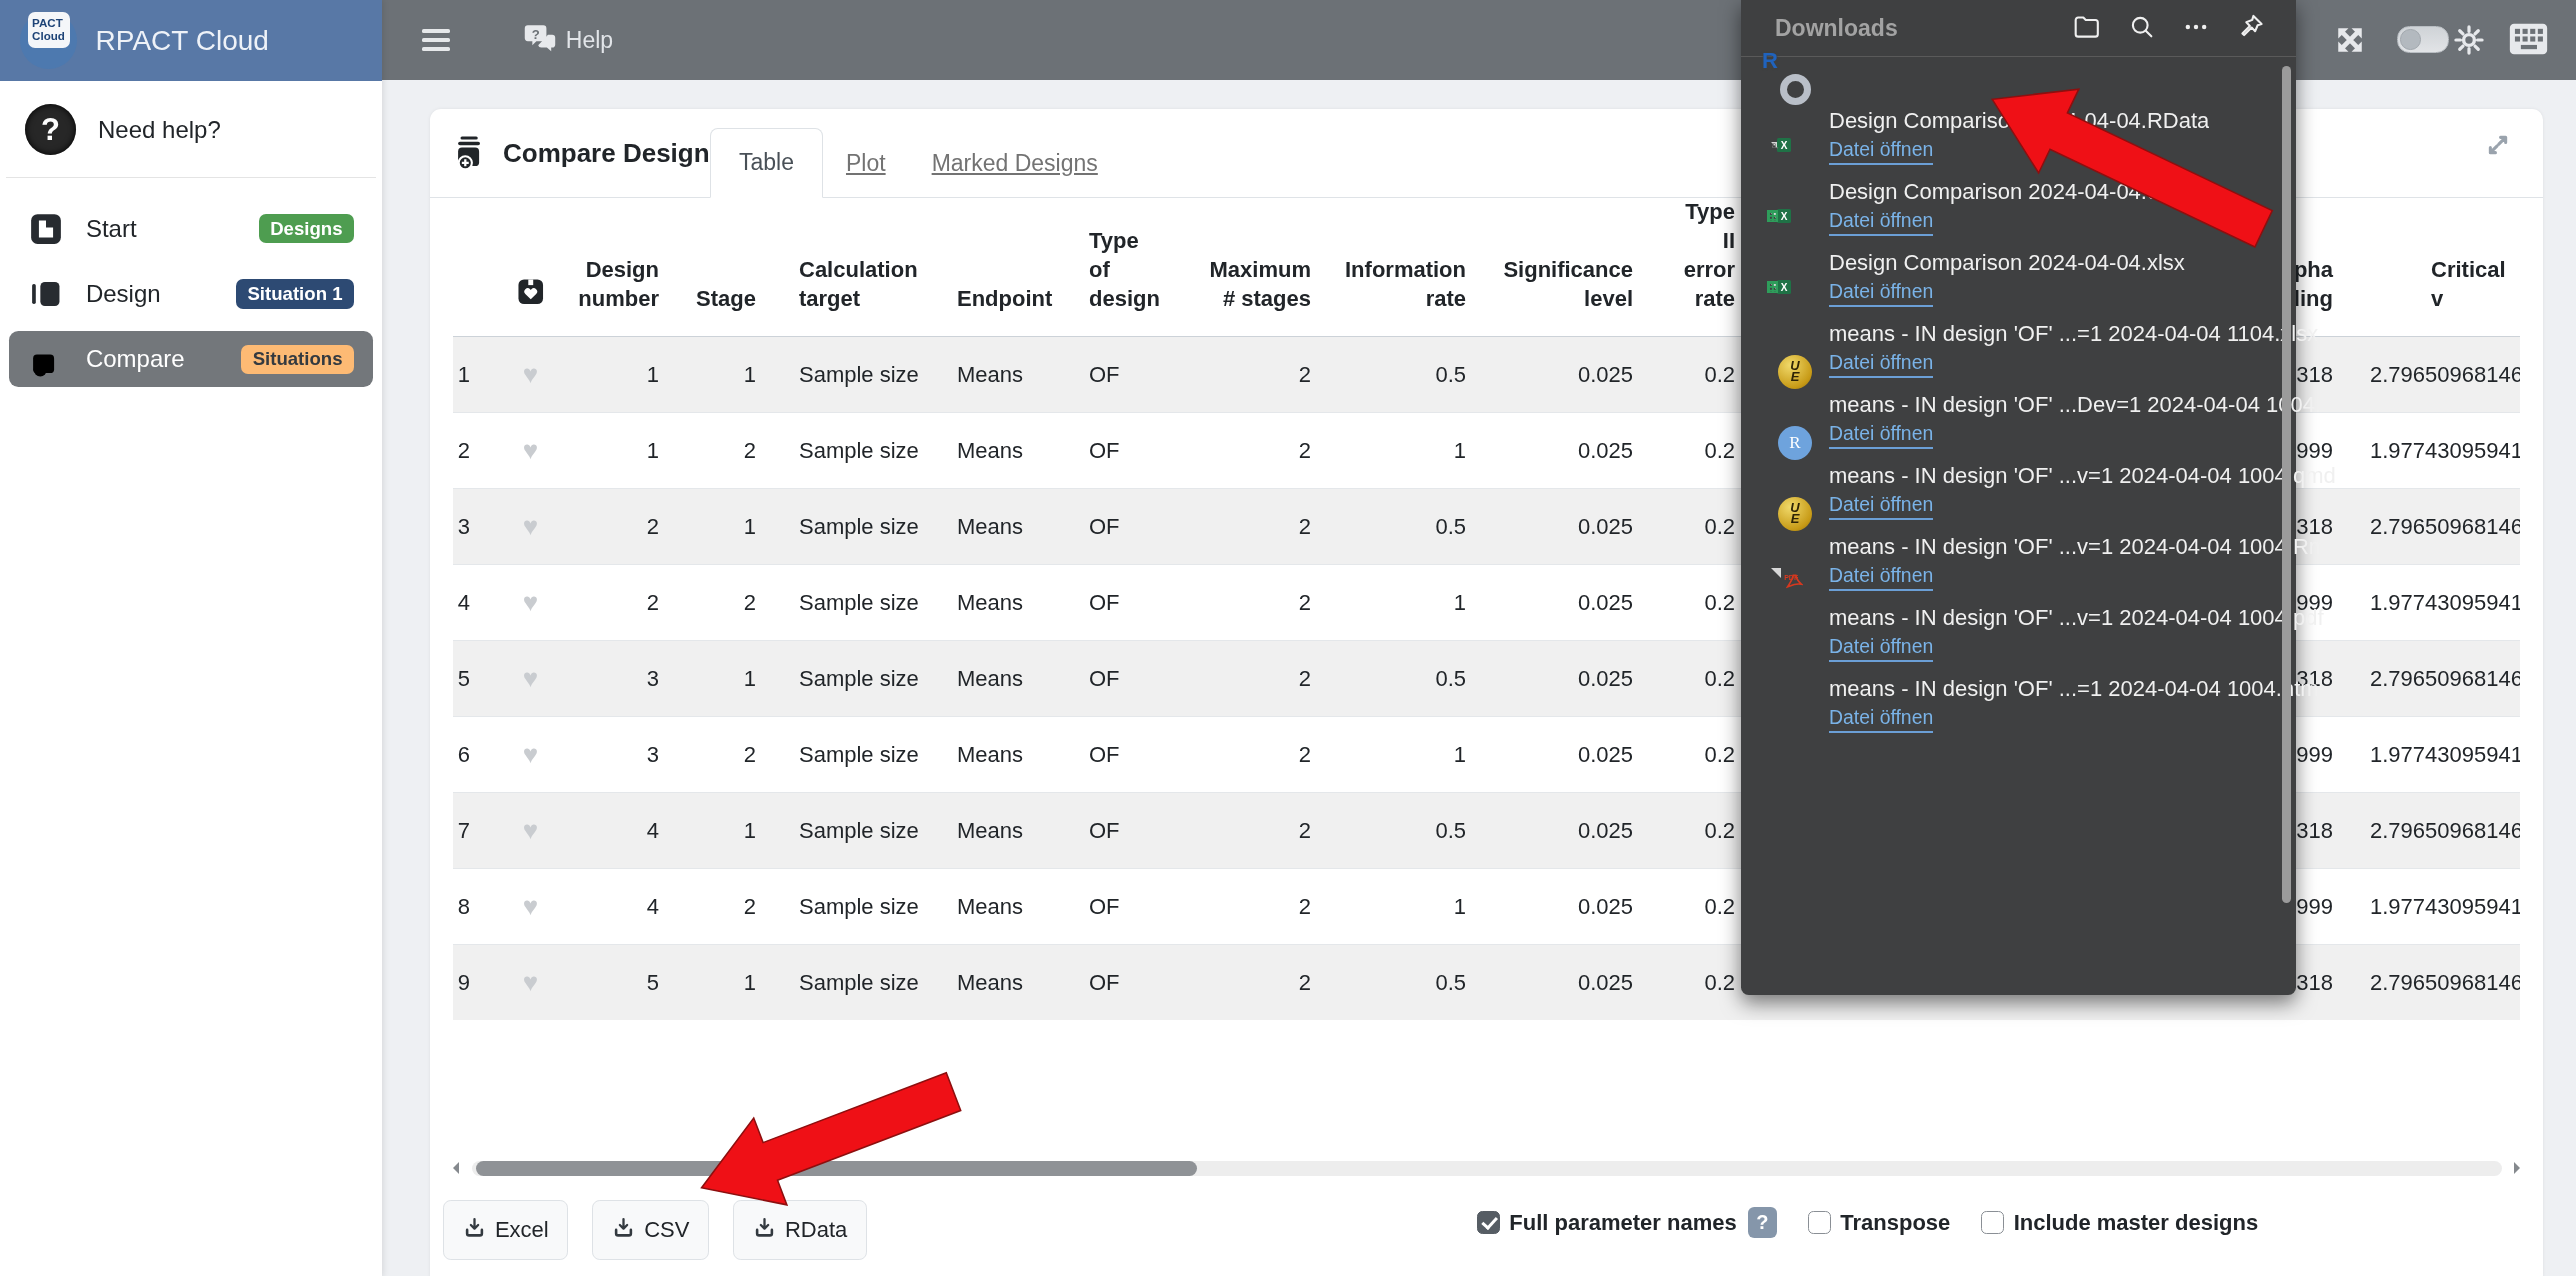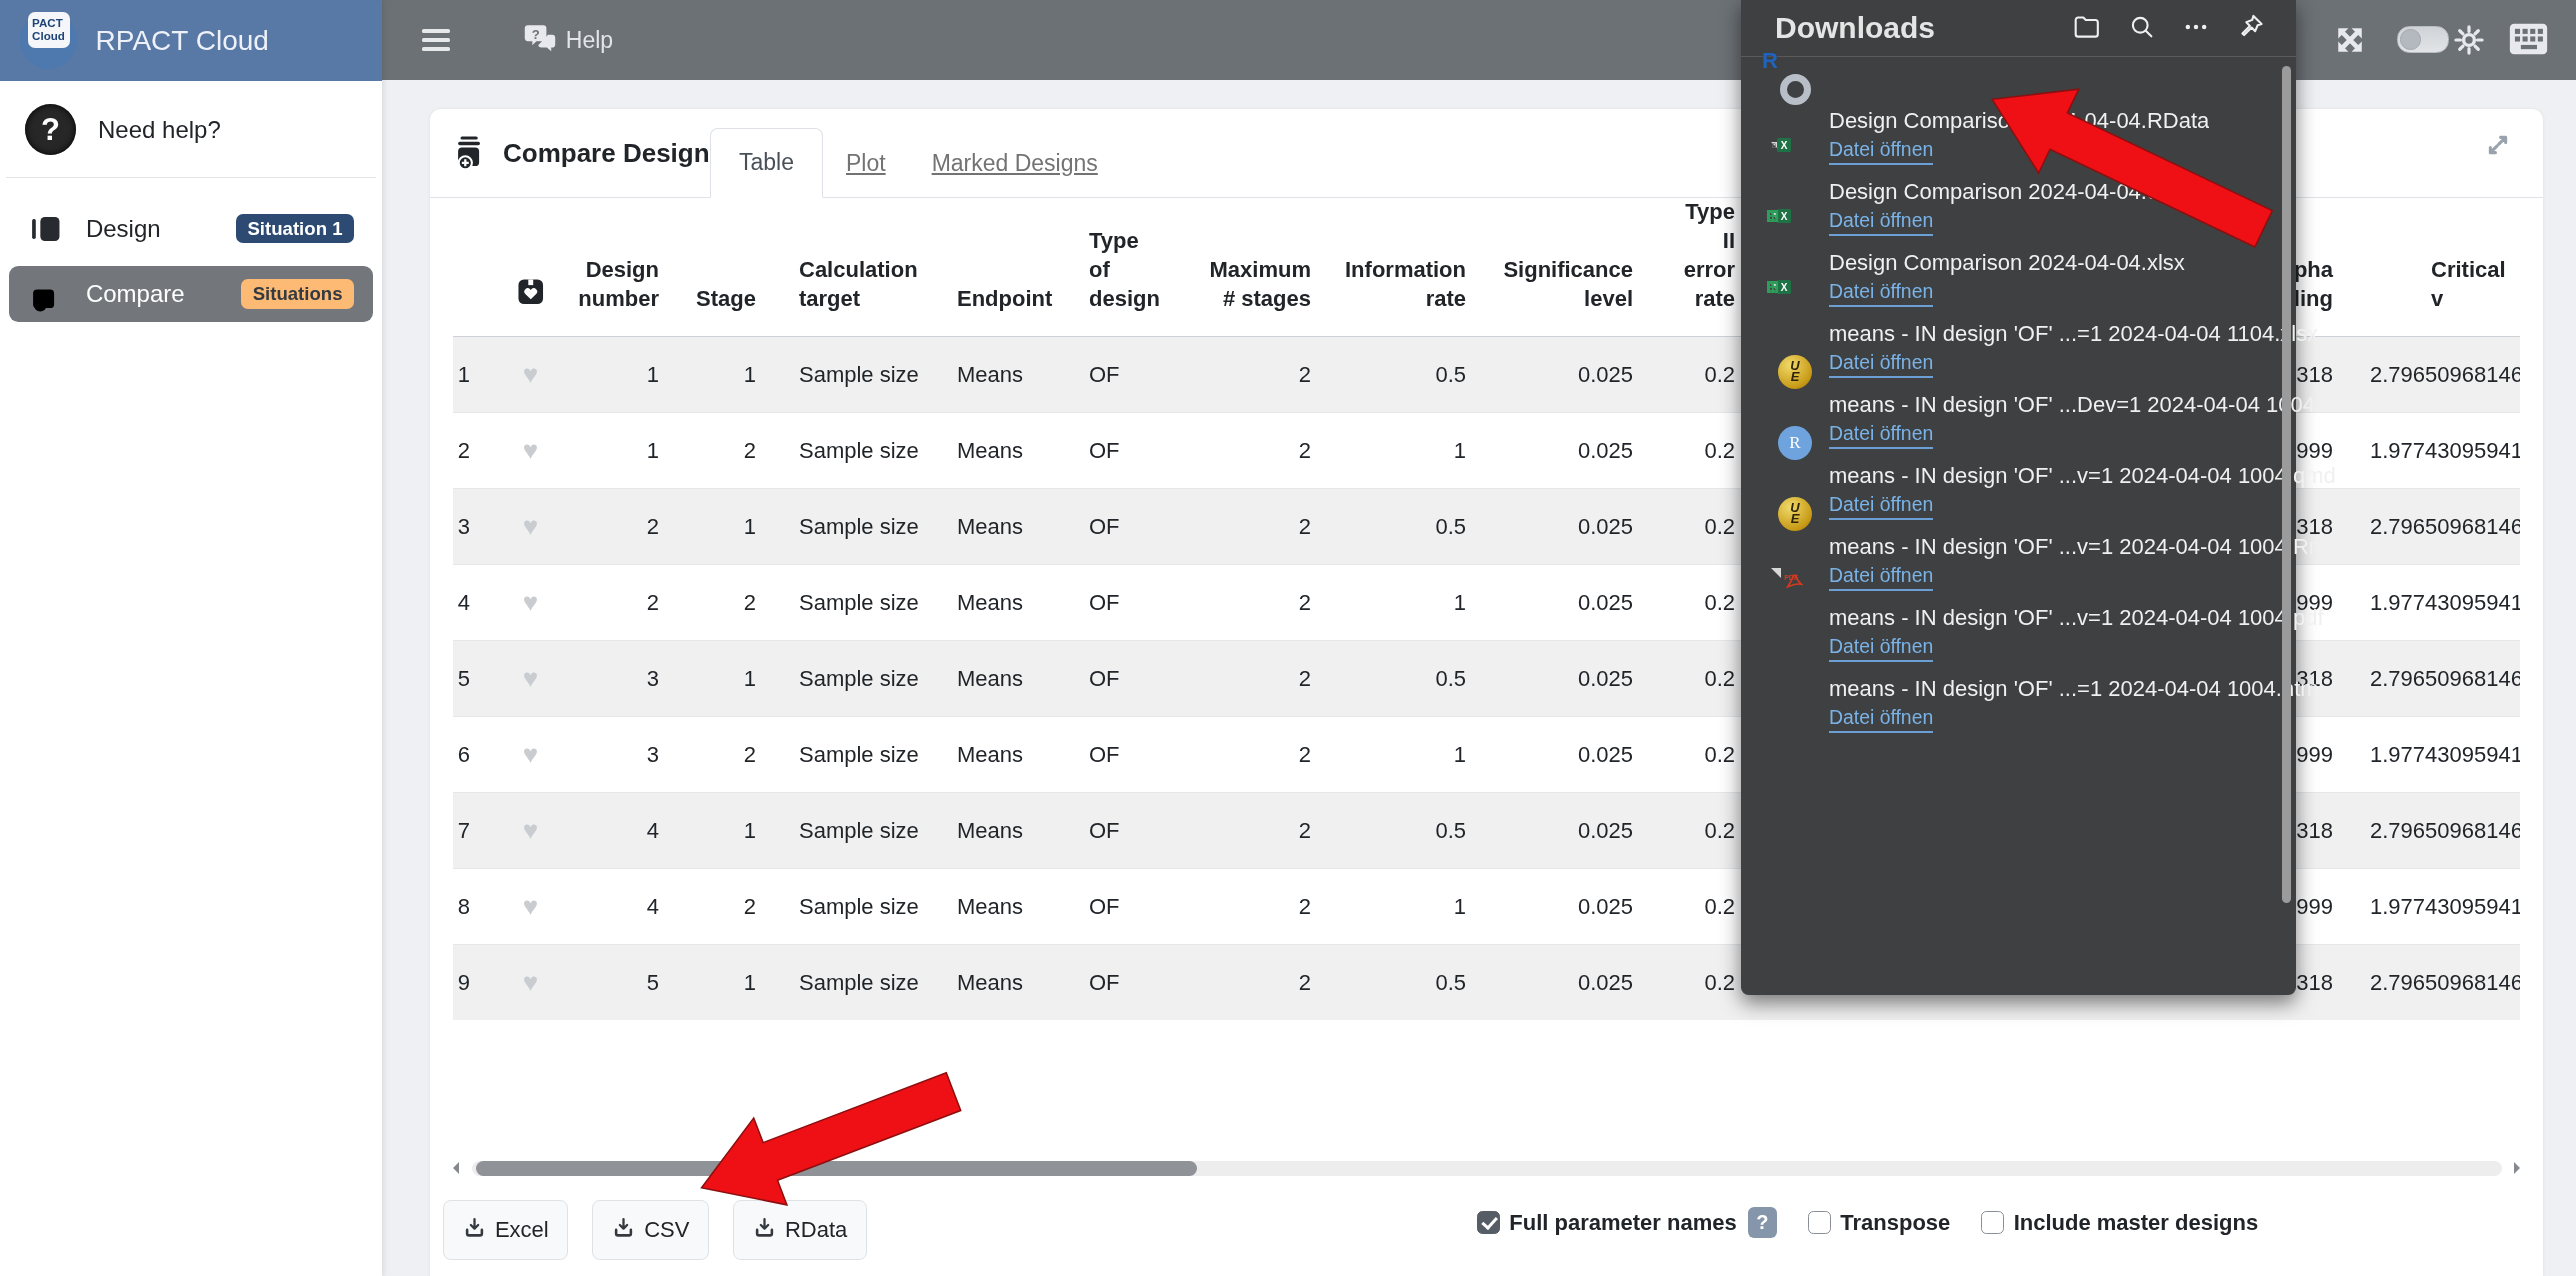--- a/index.html
+++ b/index.html
@@ -74,21 +74,21 @@
   .cb{width:23px;height:23px;border-radius:5.4px;border:1.6px solid #8a8f95;background:#fff;box-sizing:border-box;flex:none;}
   .cb.checked{background:#565d64;border-color:#565d64;position:relative;}
   .cb.checked::after{content:"";position:absolute;left:7px;top:1.6px;width:6.2px;height:12.4px;
                      border-right:3.1px solid #fff;border-bottom:3.1px solid #fff;transform:rotate(42deg);}
   .qbadge{min-width:17px;height:31px;border-radius:6.2px;background:#8596aa;color:#fff;font-size:20px;font-weight:700;
           display:flex;align-items:center;justify-content:center;padding:0 6.2px;margin-left:1.6px;}
   
   .dl-panel{position:absolute;left:1741px;top:0;width:555px;height:995px;background:#3f4041;
             border-radius:0 0 7.8px 7.8px;box-shadow:0 7.8px 20px rgba(0,0,0,.5);z-index:40;color:#ececec;}
   .dl-head{height:56px;display:flex;align-items:center;padding:0 31px 0 34px;border-bottom:0.8px solid #5a5a5a;}
-  .dl-title{flex:1;font-size:30px;font-weight:600;color:#e5e5e5;}
+  .dl-title{flex:1;font-size:23px;font-weight:600;color:#a3a3a3;}
   .dl-head-icos{display:flex;align-items:center;gap:26px;}
   .dl-list{padding:11px 23px 0 37px;}
   .dl-item{display:flex;gap:17px;height:71px;align-items:flex-start;}
   .dl-ico{width:34px;height:34px;flex:none;margin-top:3.1px;position:relative;}
   .dl-name{font-size:22px;color:#f0f0f0;line-height:26px;white-space:nowrap;overflow:hidden;margin-top:40px;}
   .dl-open{display:inline-block;font-size:19.4px;color:#7ab3e8;margin-top:5.4px;
            border-bottom:2.3px solid #6b9fd6;padding-bottom:2.3px;line-height:1.1;}
   .dl-scroll{position:absolute;right:4.7px;top:66px;width:9.3px;height:837px;background:#9b9b9b;border-radius:4.7px;}
   
   .ico-circle{width:34px;height:34px;border-radius:50%;display:flex;align-items:center;justify-content:center;}
@@ -129,20 +129,30 @@
 Cloud</div>
       </div>
       <div class="brand">RPACT Cloud</div>
     </div>
     <div class="help-row">
       <div class="help-circle">?</div>
       <div class="help-label">Need help?</div>
     </div>
     <div class="side-divider"></div>
     <div class="nav">
+        <div class="nav-item">
+          <span class="nav-ico">
+            <svg width="34" height="34" viewBox="0 0 24 24">
+              <rect x="1.5" y="1.5" width="21" height="21" rx="4.5" fill="#272b30"></rect>
+              <path d="M7 6h5v5h5v7H7z" fill="#fff"></path>
+            </svg>
+          </span>
+          <span class="nav-label">Start</span>
+          <span class="badge" style="background:#4e9d50;color:#ffffff">Designs</span>
+        </div>
         <div class="nav-item">
           <span class="nav-ico">
             <svg width="34" height="34" viewBox="0 0 24 24">
               <rect x="2.2" y="5" width="2.6" height="14" rx="1.2" fill="#272b30"></rect>
               <rect x="8" y="3.5" width="13.5" height="17" rx="3.2" fill="#272b30"></rect>
             </svg>
           </span>
           <span class="nav-label">Design</span>
           <span class="badge" style="background:#2d4a73;color:#ffffff">Situation 1</span>
         </div>

